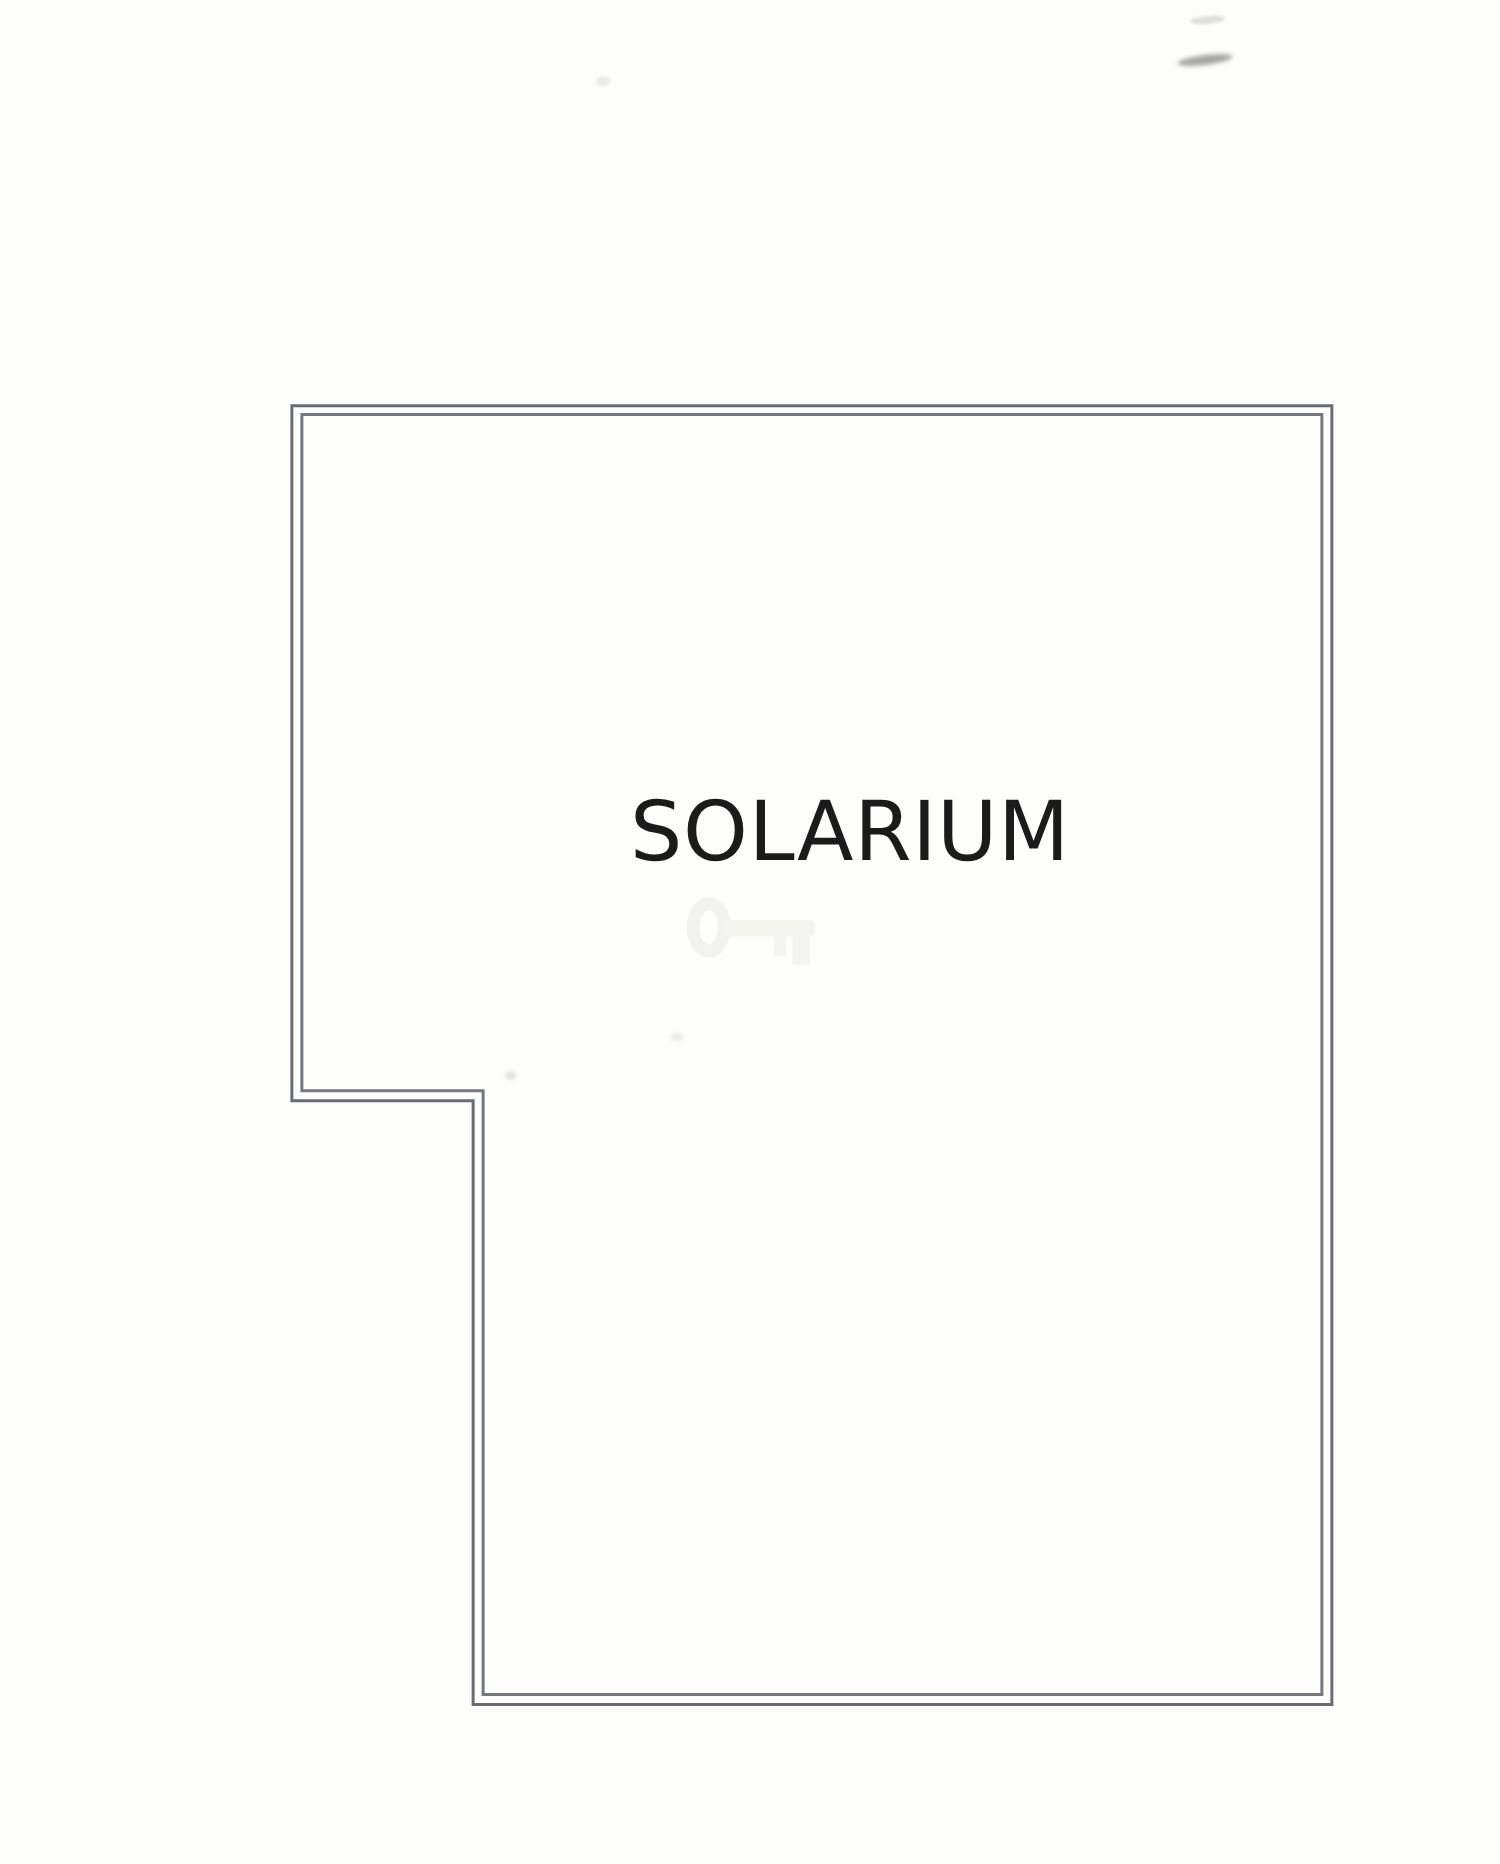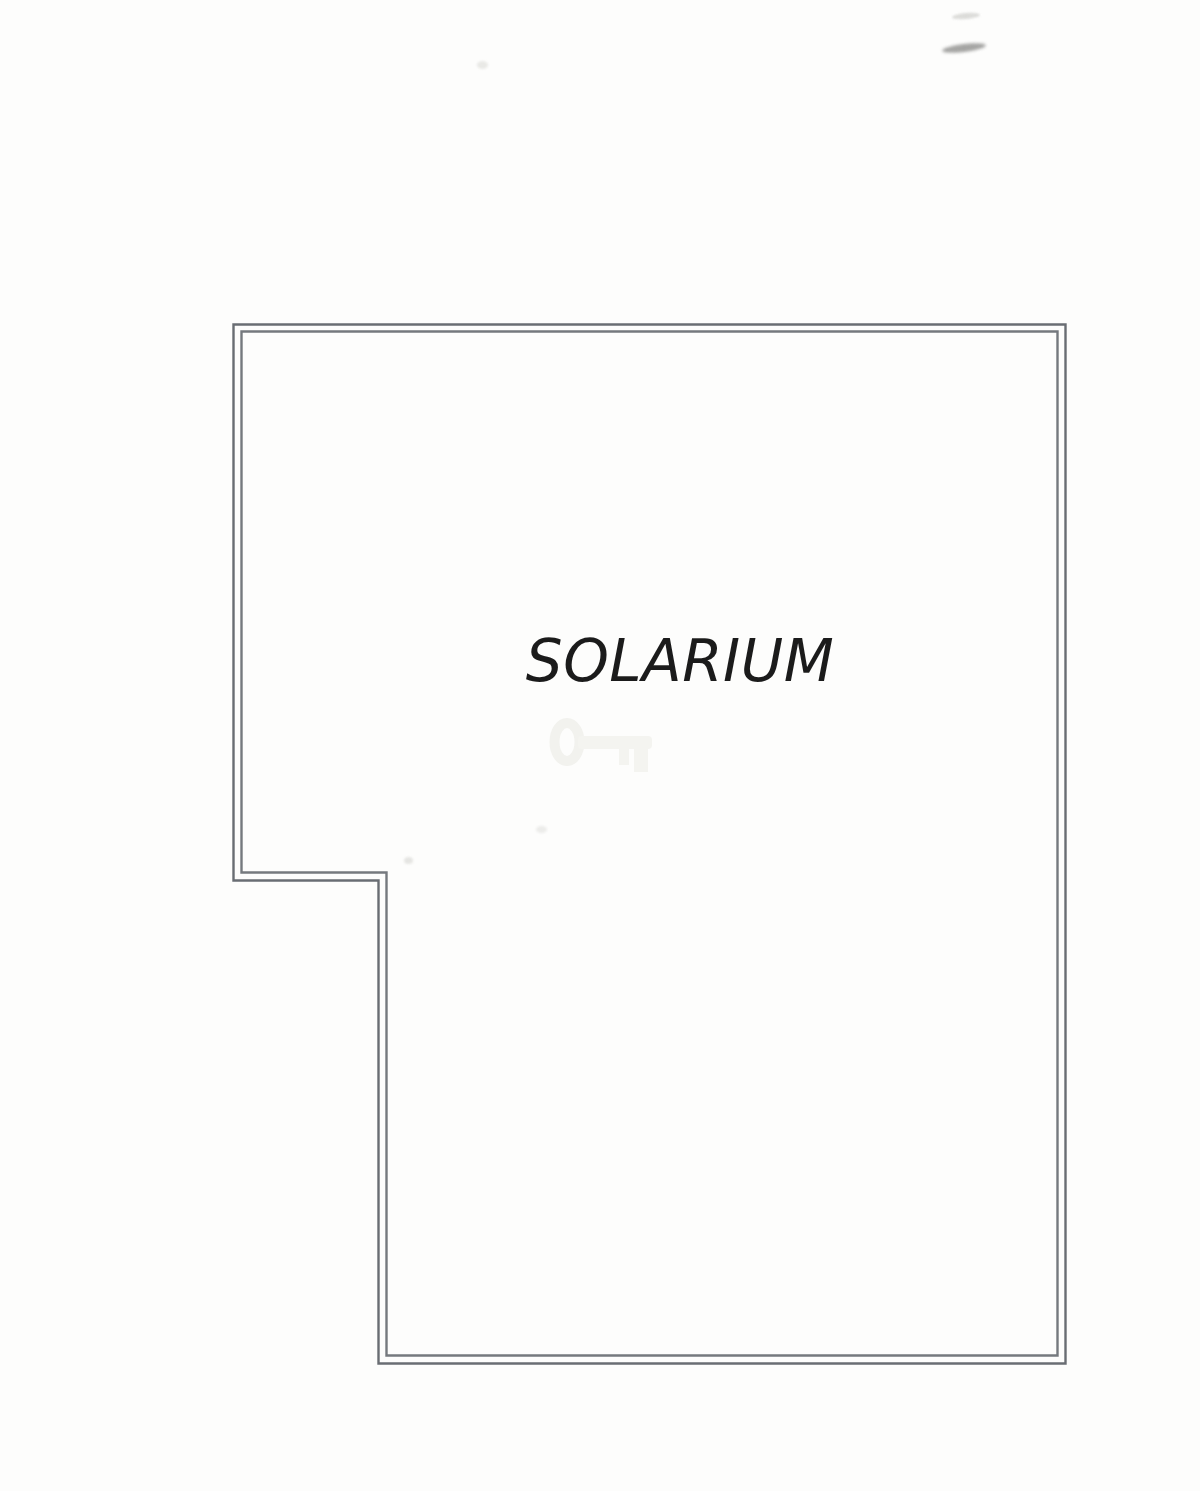--- a/index.html
+++ b/index.html
@@ -36,27 +36,26 @@
     stroke: #696d73;
   }
   .wall-line.inner {
     stroke: #75797e;
   }
   .room-label {
     position: absolute;
     left: 680px;
     top: 628px;
     transform: translateX(-50%);
-    font-size: 58px;
+    font-size: 66px;
     line-height: 1.15;
     color: #1b1b1b;
     letter-spacing: 0.5px;
     white-space: nowrap;
     user-select: none;
-    font-style: italic;
   }
   
   .wm-ring {
     fill: none;
     stroke: #f2f2ee;
     stroke-width: 10;
   }
   .wm-part {
     fill: #f4f4f0;
     stroke: none;

